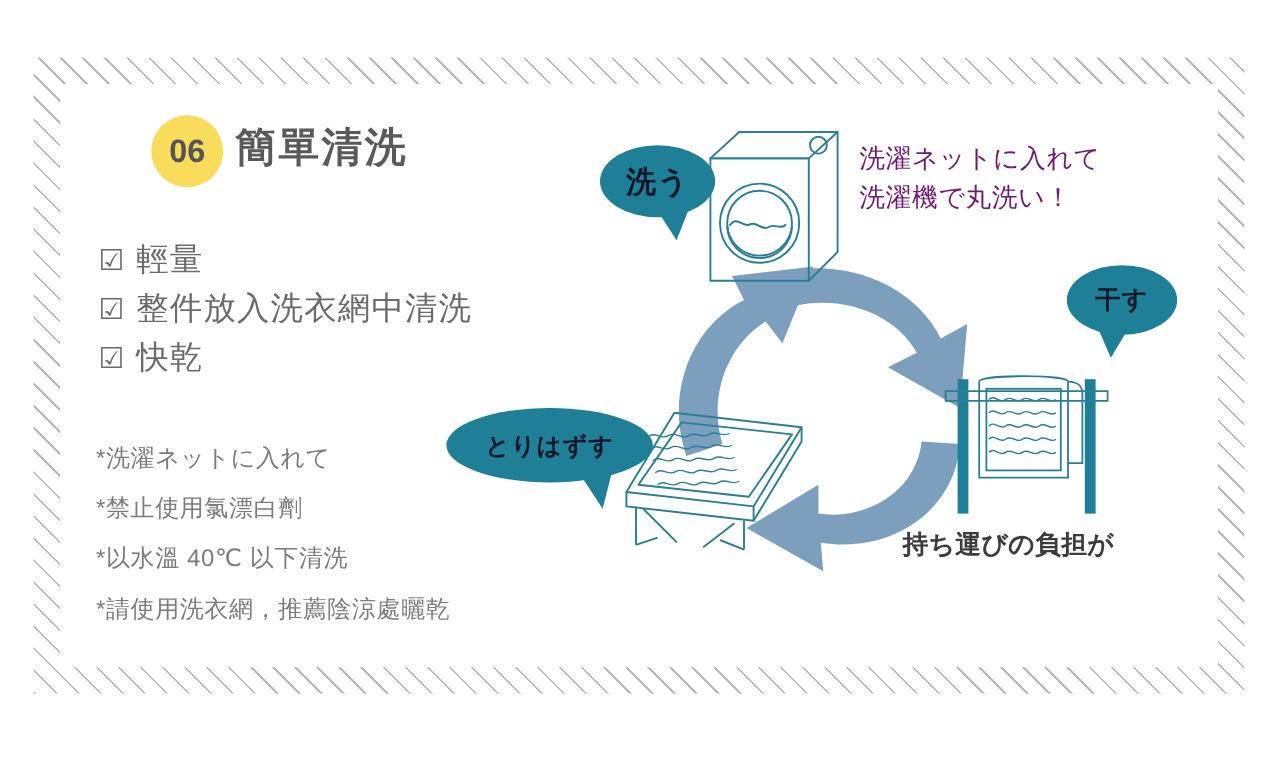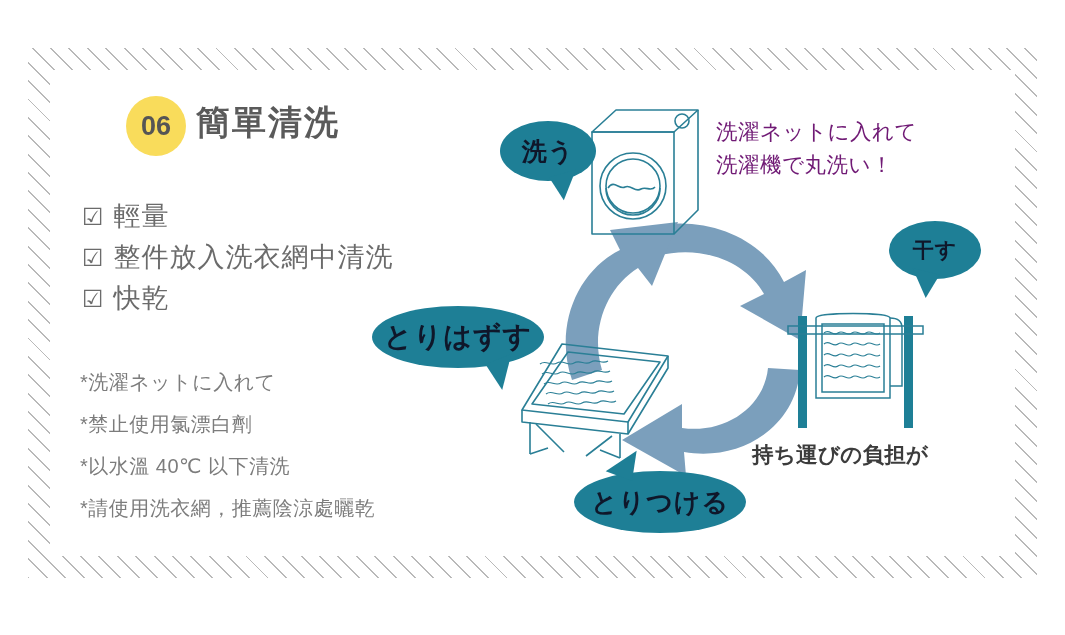--- a/index.html
+++ b/index.html
@@ -82,21 +82,21 @@
     border-top:26px solid #1E7F96;transform:rotate(-16deg);
   }
 
   #bubble-dry{left:889px;top:221px;width:92px;height:58px;font-size:21px;}
   #bubble-dry .tail{
     left:20px;top:50px;
     border-left:20px solid transparent;border-right:8px solid transparent;
     border-top:26px solid #1E7F96;transform:rotate(14deg);
   }
 
-  #bubble-remove{left:372px;top:306px;width:172px;height:62px;font-size:28px;}
+  #bubble-remove{left:372px;top:340px;width:172px;height:62px;font-size:20px;}
   #bubble-remove .tail{
     left:118px;top:52px;
     border-left:6px solid transparent;border-right:22px solid transparent;
     border-top:30px solid #1E7F96;transform:rotate(-22deg);
   }
 
   #bubble-attach{left:574px;top:471px;width:172px;height:62px;font-size:26px;}
   #bubble-attach .tail{
     left:36px;top:-24px;
     border-left:22px solid transparent;border-right:6px solid transparent;
@@ -228,18 +228,14 @@
   <div class="bubble" id="bubble-dry">
     <span>干す</span>
     <span class="tail"></span>
   </div>
 
   <div class="bubble" id="bubble-remove">
     <span>とりはずす</span>
     <span class="tail"></span>
   </div>
 
-  <div class="bubble" id="bubble-attach">
-    <span>とりつける</span>
-    <span class="tail"></span>
-  </div>
 
 </div>
 
 </body></html>

